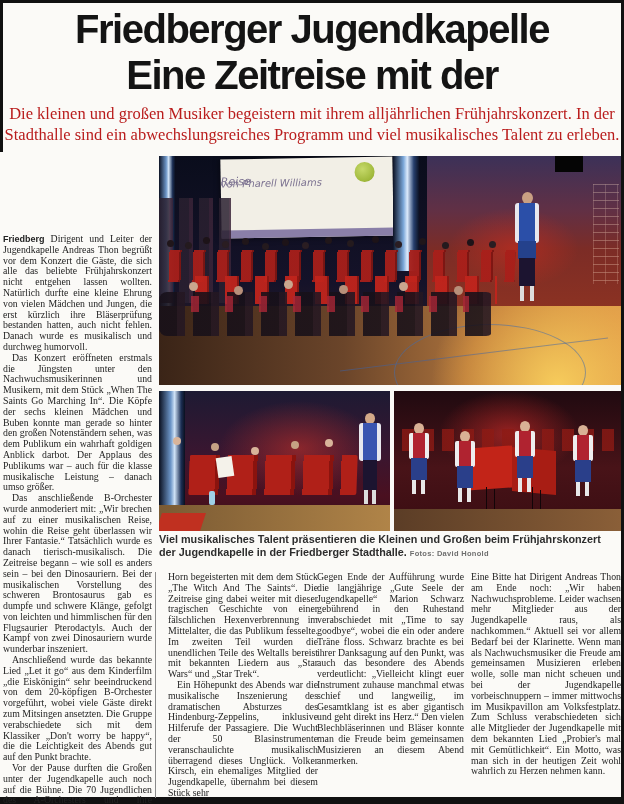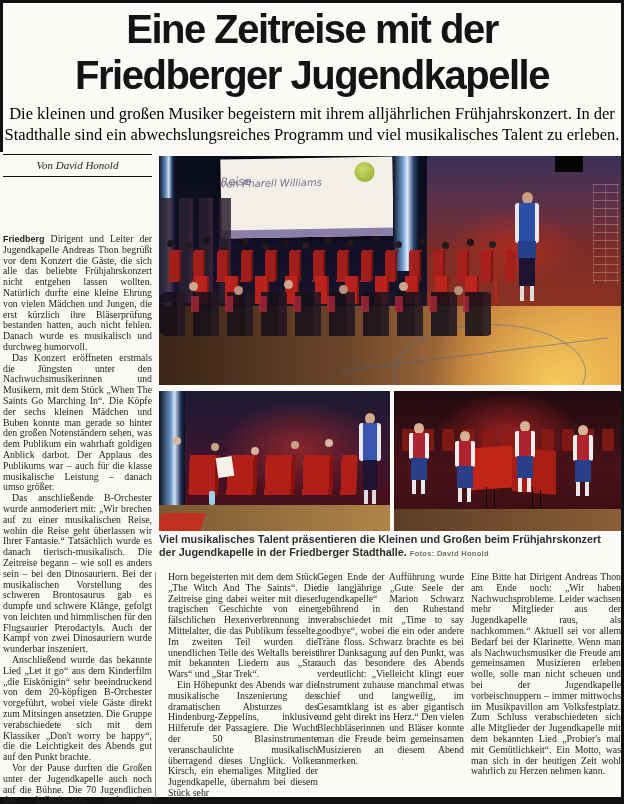--- a/index.html
+++ b/index.html
@@ -9,21 +9,21 @@
   .b-top{position:absolute;left:0;top:0;width:624px;height:3px;background:#111;}
   .b-right{position:absolute;right:0;top:0;width:3px;height:804px;background:#111;}
   .b-bottom{position:absolute;left:0;top:797px;width:624px;height:7px;background:#111;}
   .b-left{position:absolute;left:0;top:0;width:3px;height:152px;background:#111;}
 
   
   .headline{position:absolute;left:8px;top:6px;width:608px;text-align:center;
             font-family:"Liberation Sans",sans-serif;font-weight:700;
             font-size:40px;line-height:46px;letter-spacing:-1.5px;color:#141414;}
   .subhead{position:absolute;left:3px;top:103px;width:618px;text-align:center;
-           font-size:16.5px;line-height:21px;color:#000000;}
+           font-size:16.5px;line-height:21px;color:#b91c1c;}
 
   
   .byline-box{position:absolute;left:3px;top:154px;width:149px;
               border-top:1.5px solid #111;border-bottom:1.5px solid #111;
               padding:4px 0 5px 0;text-align:center;font-style:italic;
               font-size:11px;color:#222;}
   .bodycol{font-size:9.8px;line-height:10.8px;text-align:justify;color:#232323;overflow:hidden;}
   .bodycol p{margin:0;}
   .bodycol p + p{text-indent:9px;}
   .col1{position:absolute;left:3px;top:186px;width:149px;height:610px;margin-top:48px;}
@@ -145,27 +145,26 @@
 </head>
 <body>
 
 <div id="page">
   <div class="b-top"></div>
   <div class="b-right"></div>
   <div class="b-bottom"></div>
   <div class="b-left"></div>
 
   <div class="headline">
+    <div>Friedberger Jugendkapelle</div>
     <div>Eine Zeitreise mit der</div>
-    <div>Friedberger Jugendkapelle</div>
   </div>
 
   <div class="subhead">Die kleinen und großen Musiker begeistern mit ihrem alljährlichen Frühjahrskonzert. In der Stadthalle sind ein abwechslungsreiches Programm und viel musikalisches Talent zu erleben.</div>
 
-  <div class="byline-box">Von David Honold</div>
 
   <div class="col1 bodycol">
     <p><span class="lead">Friedberg</span> <span>Dirigent und Leiter der Jugendkapelle Andreas Thon begrüßt vor dem Konzert die Gäste, die sich alle das beliebte Frühjahrskonzert nicht entgehen lassen wollten. Natürlich durfte eine kleine Ehrung von vielen Mädchen und Jungen, die erst kürzlich ihre Bläserprüfung bestanden hatten, auch nicht fehlen. Danach wurde es musikalisch und durchweg humorvoll.</span></p>
     <p>Das Konzert eröffneten erstmals die Jüngsten unter den Nachwuchsmusikerinnen und Musikern, mit dem Stück „When The Saints Go Marching In“. Die Köpfe der sechs kleinen Mädchen und Buben konnte man gerade so hinter den großen Notenständern sehen, was dem Publikum ein wahrhaft goldigen Anblick darbot. Der Applaus des Publikums war – auch für die klasse musikalische Leistung – danach umso größer.</p>
     <p>Das anschließende B-Orchester wurde anmoderiert mit: „Wir brechen auf zu einer musikalischen Reise, wohin die Reise geht überlassen wir Ihrer Fantasie.“ Tatsächlich wurde es danach tierisch-musikalisch. Die Zeitreise begann – wie soll es anders sein – bei den Dinosauriern. Bei der musikalischen Vorstellung des schweren Brontosaurus gab es dumpfe und schwere Klänge, gefolgt von leichten und himmlischen für den Flugsaurier Pterodactyls. Auch der Kampf von zwei Dinosauriern wurde wunderbar inszeniert.</p>
     <p>Anschließend wurde das bekannte Lied „Let it go“ aus dem Kinderfilm „die Eiskönigin“ sehr beeindruckend von dem 20-köpfigen B-Orchester vorgeführt, wobei viele Gäste direkt zum Mitsingen ansetzten. Die Gruppe verabschiedete sich mit dem Klassiker „Don't worry be happy“, die die Leichtigkeit des Abends gut auf den Punkt brachte.</p>
     <p>Vor der Pause durften die Großen unter der Jugendkapelle auch noch auf die Bühne. Die 70 Jugendlichen des A-Orchesters und ihre Blasinstrumente über Querflöte bis zum</p>
   </div>
 
   <div class="photo photo-top">

